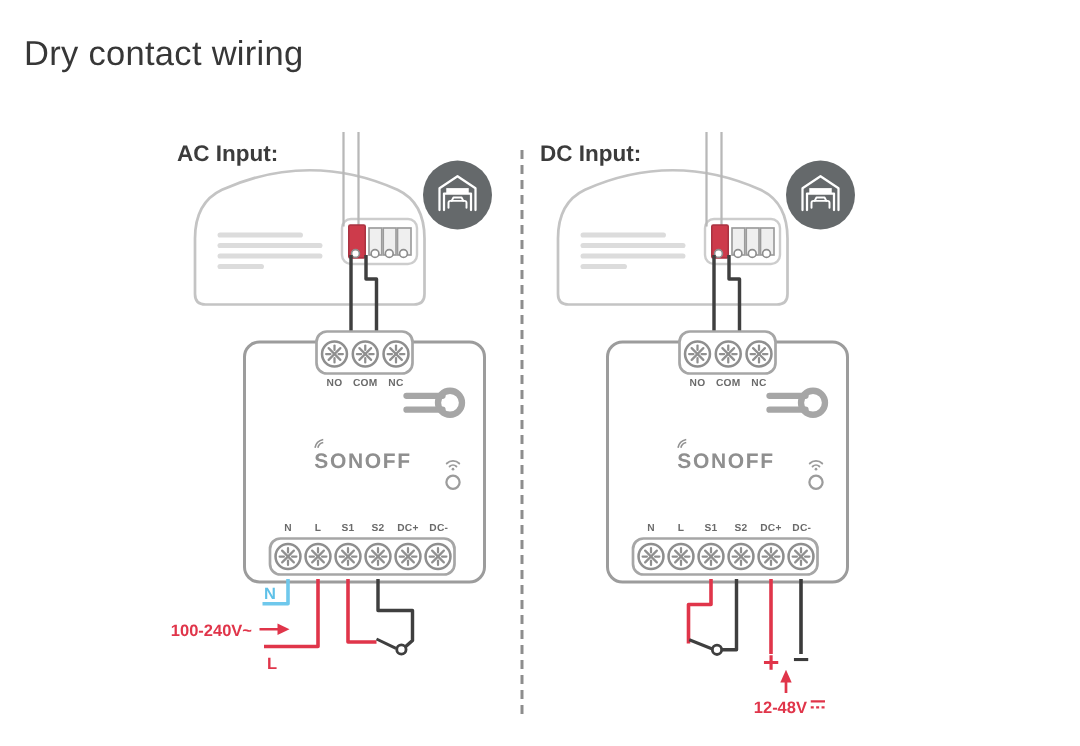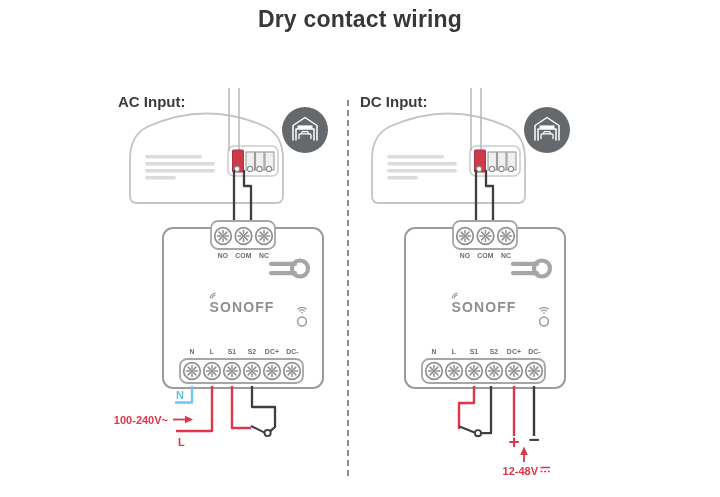--- a/index.html
+++ b/index.html
@@ -1,19 +1,19 @@
 <!DOCTYPE html>
 <html><head>
 <meta charset="utf-8">
 <style>
   html,body{margin:0;padding:0;background:#fff;}
   .canvas{position:relative;width:720px;height:497px;background:#ffffff;overflow:hidden;
           font-family:"Liberation Sans", sans-serif;}
-  .title{position:absolute;top:6px;left:0;right:0;margin:0;text-align:center;
-         font-size:23px;font-weight:700;color:#373737;letter-spacing:.2px;}
+  .title{position:absolute;top:6px;left:0;right:0;margin:16px;
+         font-size:23px;font-weight:400;color:#373737;letter-spacing:.2px;}
   .divider{position:absolute;left:347px;top:100px;height:376px;width:0;
            border-left:2px dashed #8d8d8d;}
   svg.panel{position:absolute;top:85px;overflow:visible;}
   .panel-ac{left:110px;}
   .panel-dc{left:352px;}
   text{font-family:"Liberation Sans", sans-serif;}
   .plabel{font-size:15px;font-weight:600;fill:#3c3c3c;}
   .tlabel{font-size:6.8px;font-weight:700;fill:#6a6a6a;text-anchor:middle;letter-spacing:.2px;}
   .brand{font-size:14px;font-weight:700;fill:#8f8f8f;letter-spacing:1.1px;text-anchor:middle;}
   .wlabel{font-size:11px;font-weight:700;}

